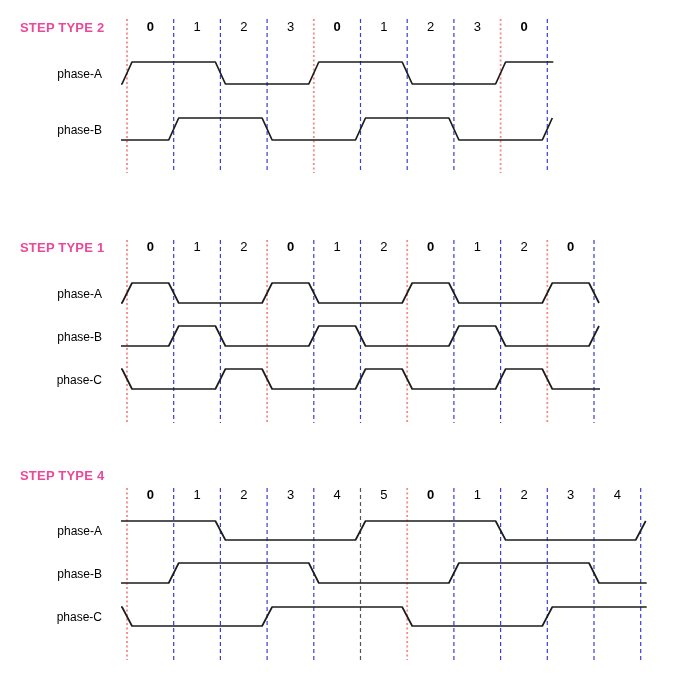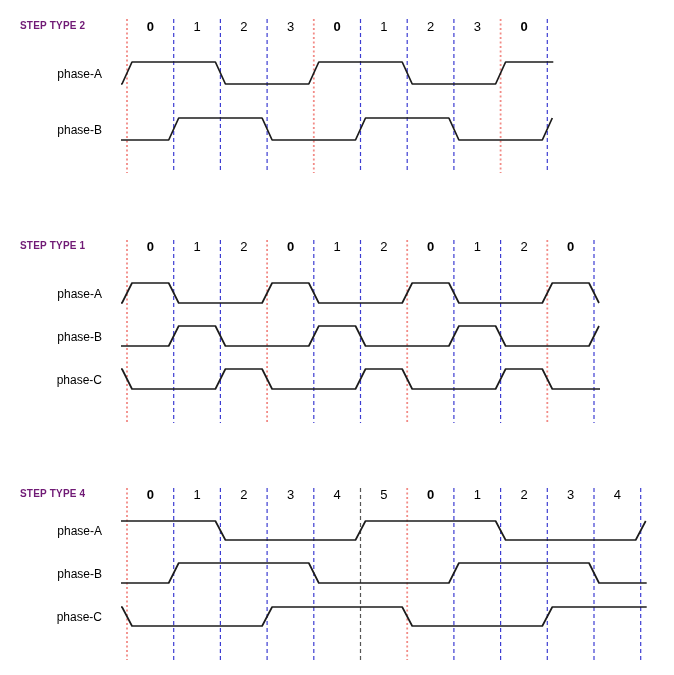--- a/index.html
+++ b/index.html
@@ -7,23 +7,23 @@
     position: relative;
     width: 674px;
     height: 675px;
     background: #ffffff;
     font-family: "Liberation Sans", sans-serif;
     overflow: hidden;
   }
   .section-title {
     position: absolute;
     left: 20px;
-    font-size: 10px;
+    font-size: 13px;
     font-weight: bold;
-    color: #701a75;
+    color: #ec4899;
     white-space: nowrap;
     letter-spacing: 0.2px;
   }
   svg { position: absolute; left: 0; top: 0; }
 </style>
 </head>
 <body>
 
 <div class="diagram">
   <svg id="canvas" width="674" height="675" viewBox="0 0 674 675">
@@ -108,14 +108,14 @@
         <text x="102" y="535.0" text-anchor="end" font-family="&quot;Liberation Sans&quot;, sans-serif" font-size="12" fill="#000000">phase-A</text>
         <path d="M 121 521 L 215.4 521 L 225.4 540 L 355.5 540 L 365.5 521 L 495.6 521 L 505.6 540 L 635.7 540 L 645.7 521" fill="none" stroke="#1c1c1c" stroke-width="1.7" stroke-linejoin="round"></path>
         <text x="102" y="577.5" text-anchor="end" font-family="&quot;Liberation Sans&quot;, sans-serif" font-size="12" fill="#000000">phase-B</text>
         <path d="M 121 583 L 168.7 583 L 178.7 563 L 308.8 563 L 318.8 583 L 448.9 583 L 458.9 563 L 589.0 563 L 599.0 583 L 646.7 583" fill="none" stroke="#1c1c1c" stroke-width="1.7" stroke-linejoin="round"></path>
         <text x="102" y="621.0" text-anchor="end" font-family="&quot;Liberation Sans&quot;, sans-serif" font-size="12" fill="#000000">phase-C</text>
         <path d="M 121 607 L 122.0 607 L 132.0 626 L 262.1 626 L 272.1 607 L 402.2 607 L 412.2 626 L 542.3 626 L 552.3 607 L 646.7 607" fill="none" stroke="#1c1c1c" stroke-width="1.7" stroke-linejoin="round"></path>
       </g>
     </svg>
   <div class="section-title" style="top:20px">STEP TYPE 2</div>
   <div class="section-title" style="top:240px">STEP TYPE 1</div>
-  <div class="section-title" style="top:488px">STEP TYPE 4</div>
+  <div class="section-title" style="top:468px">STEP TYPE 4</div>
 </div>
 
 </body></html>

